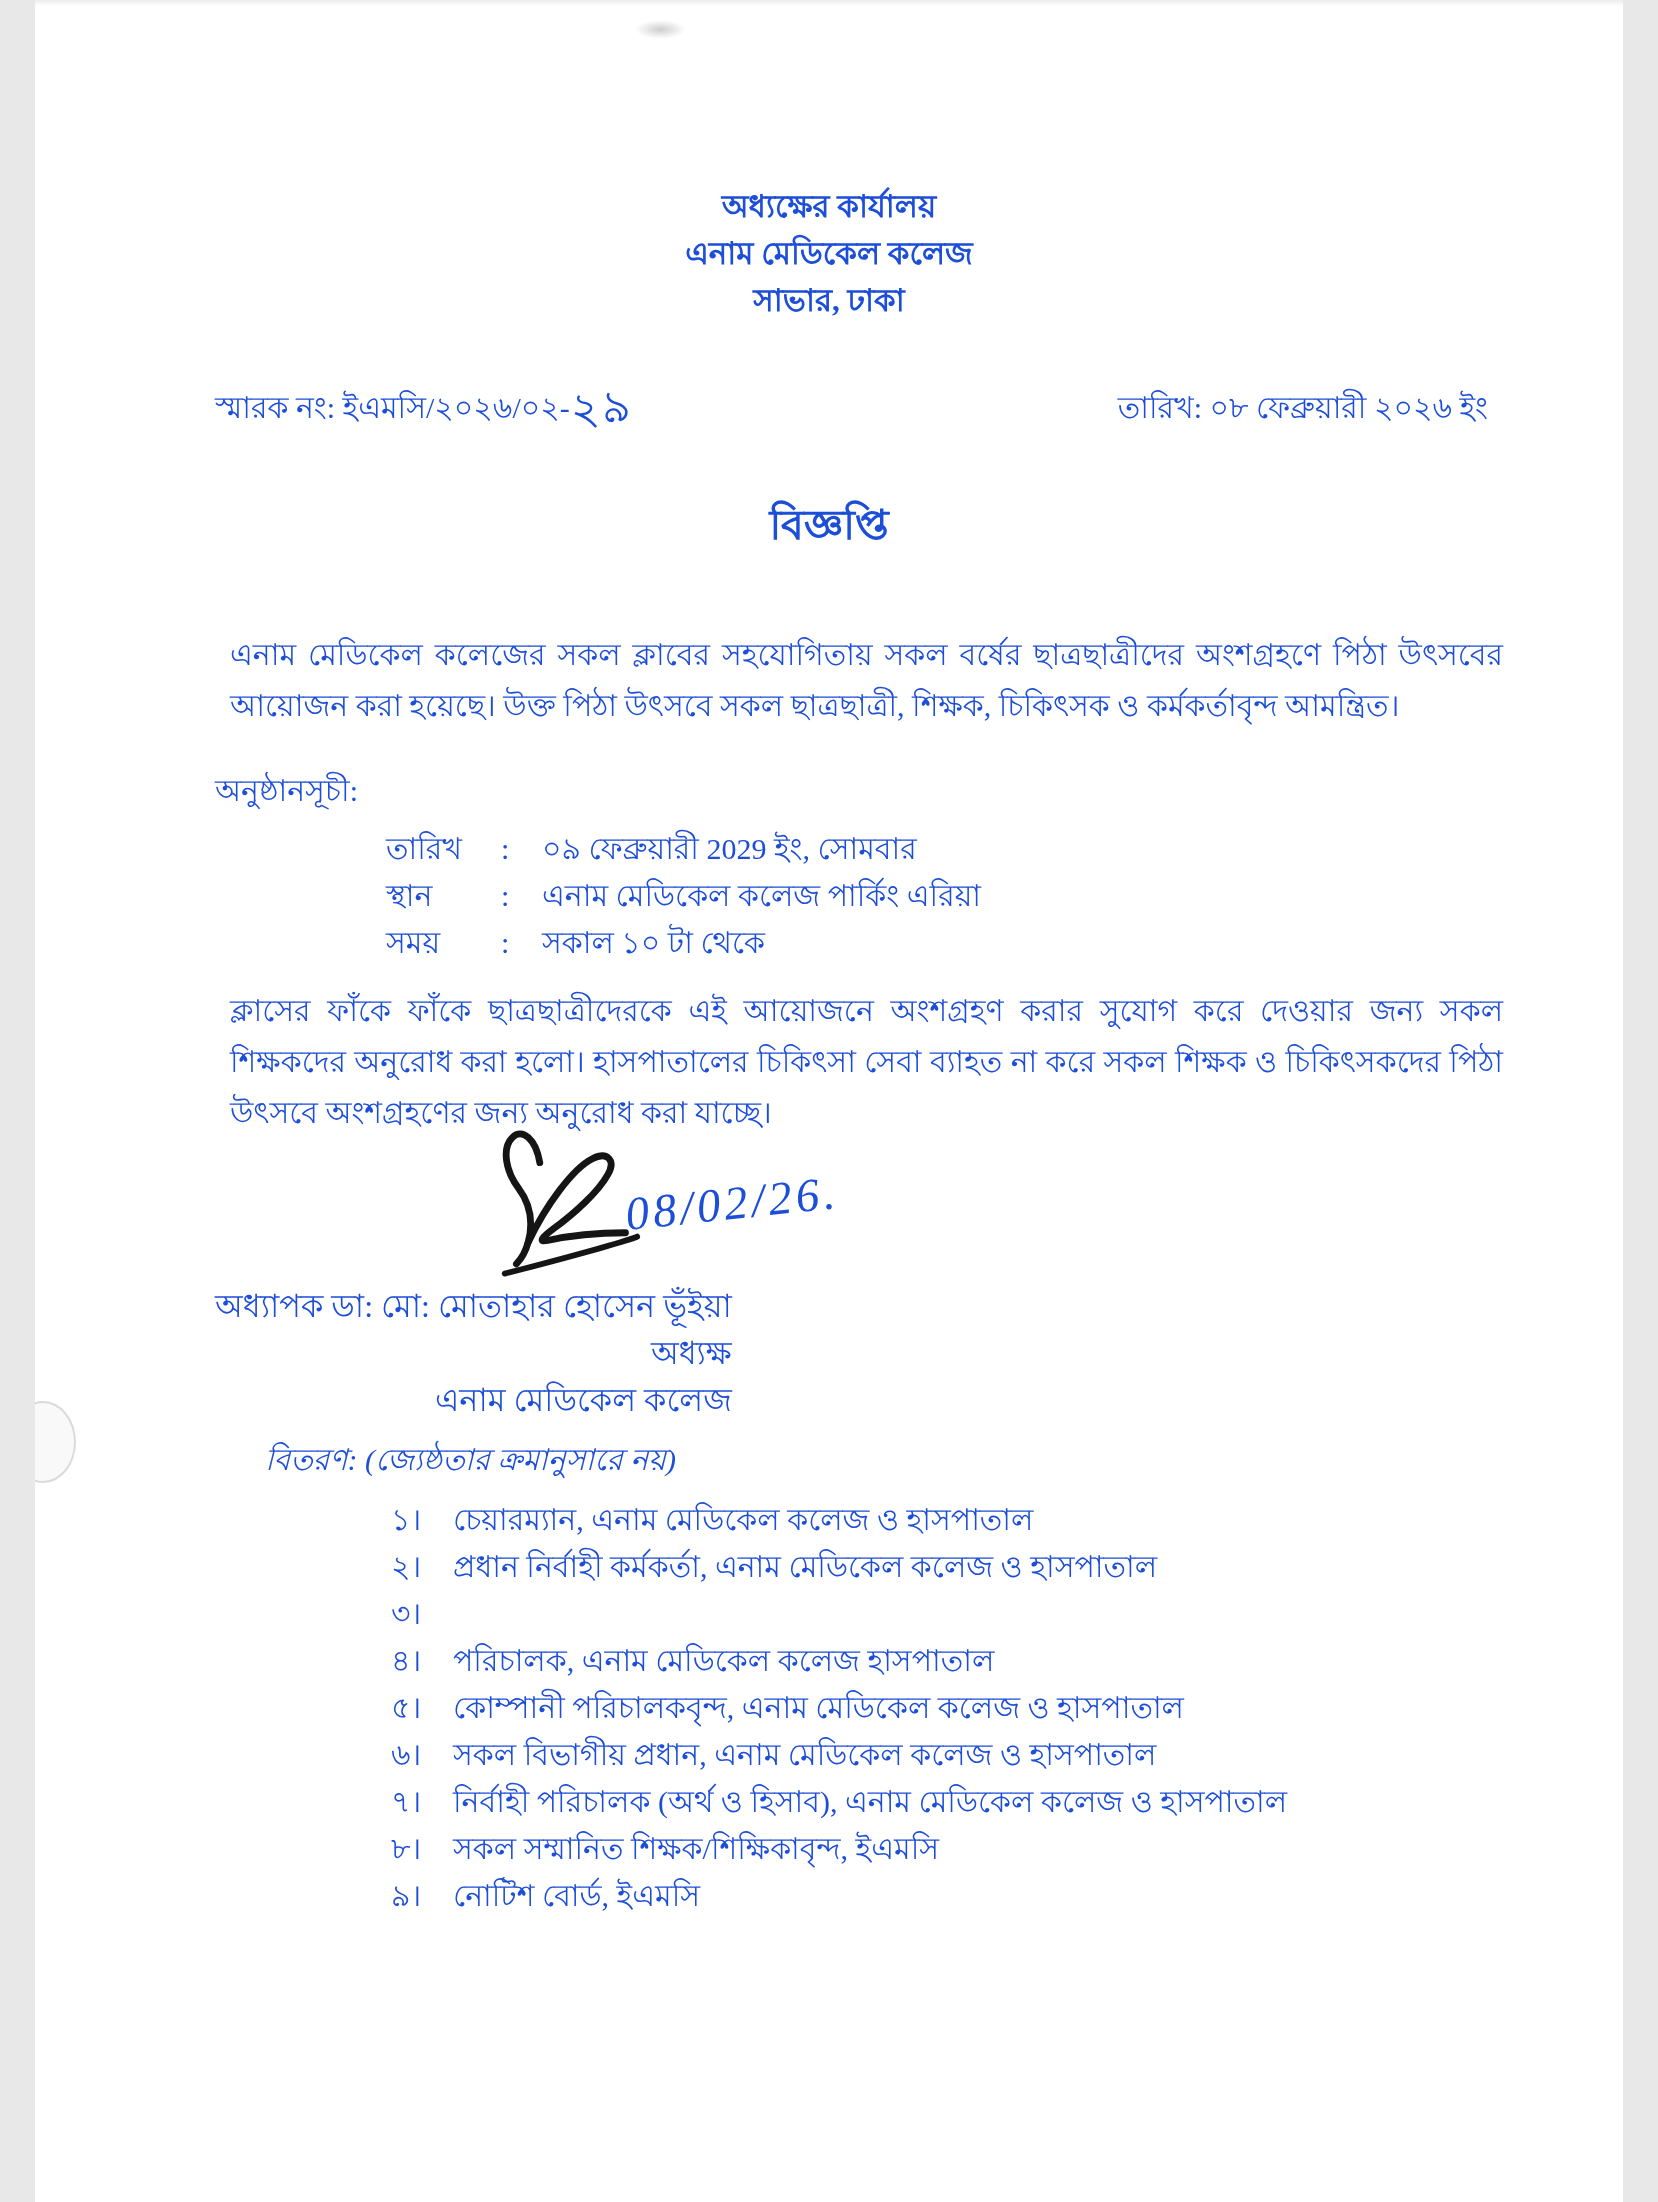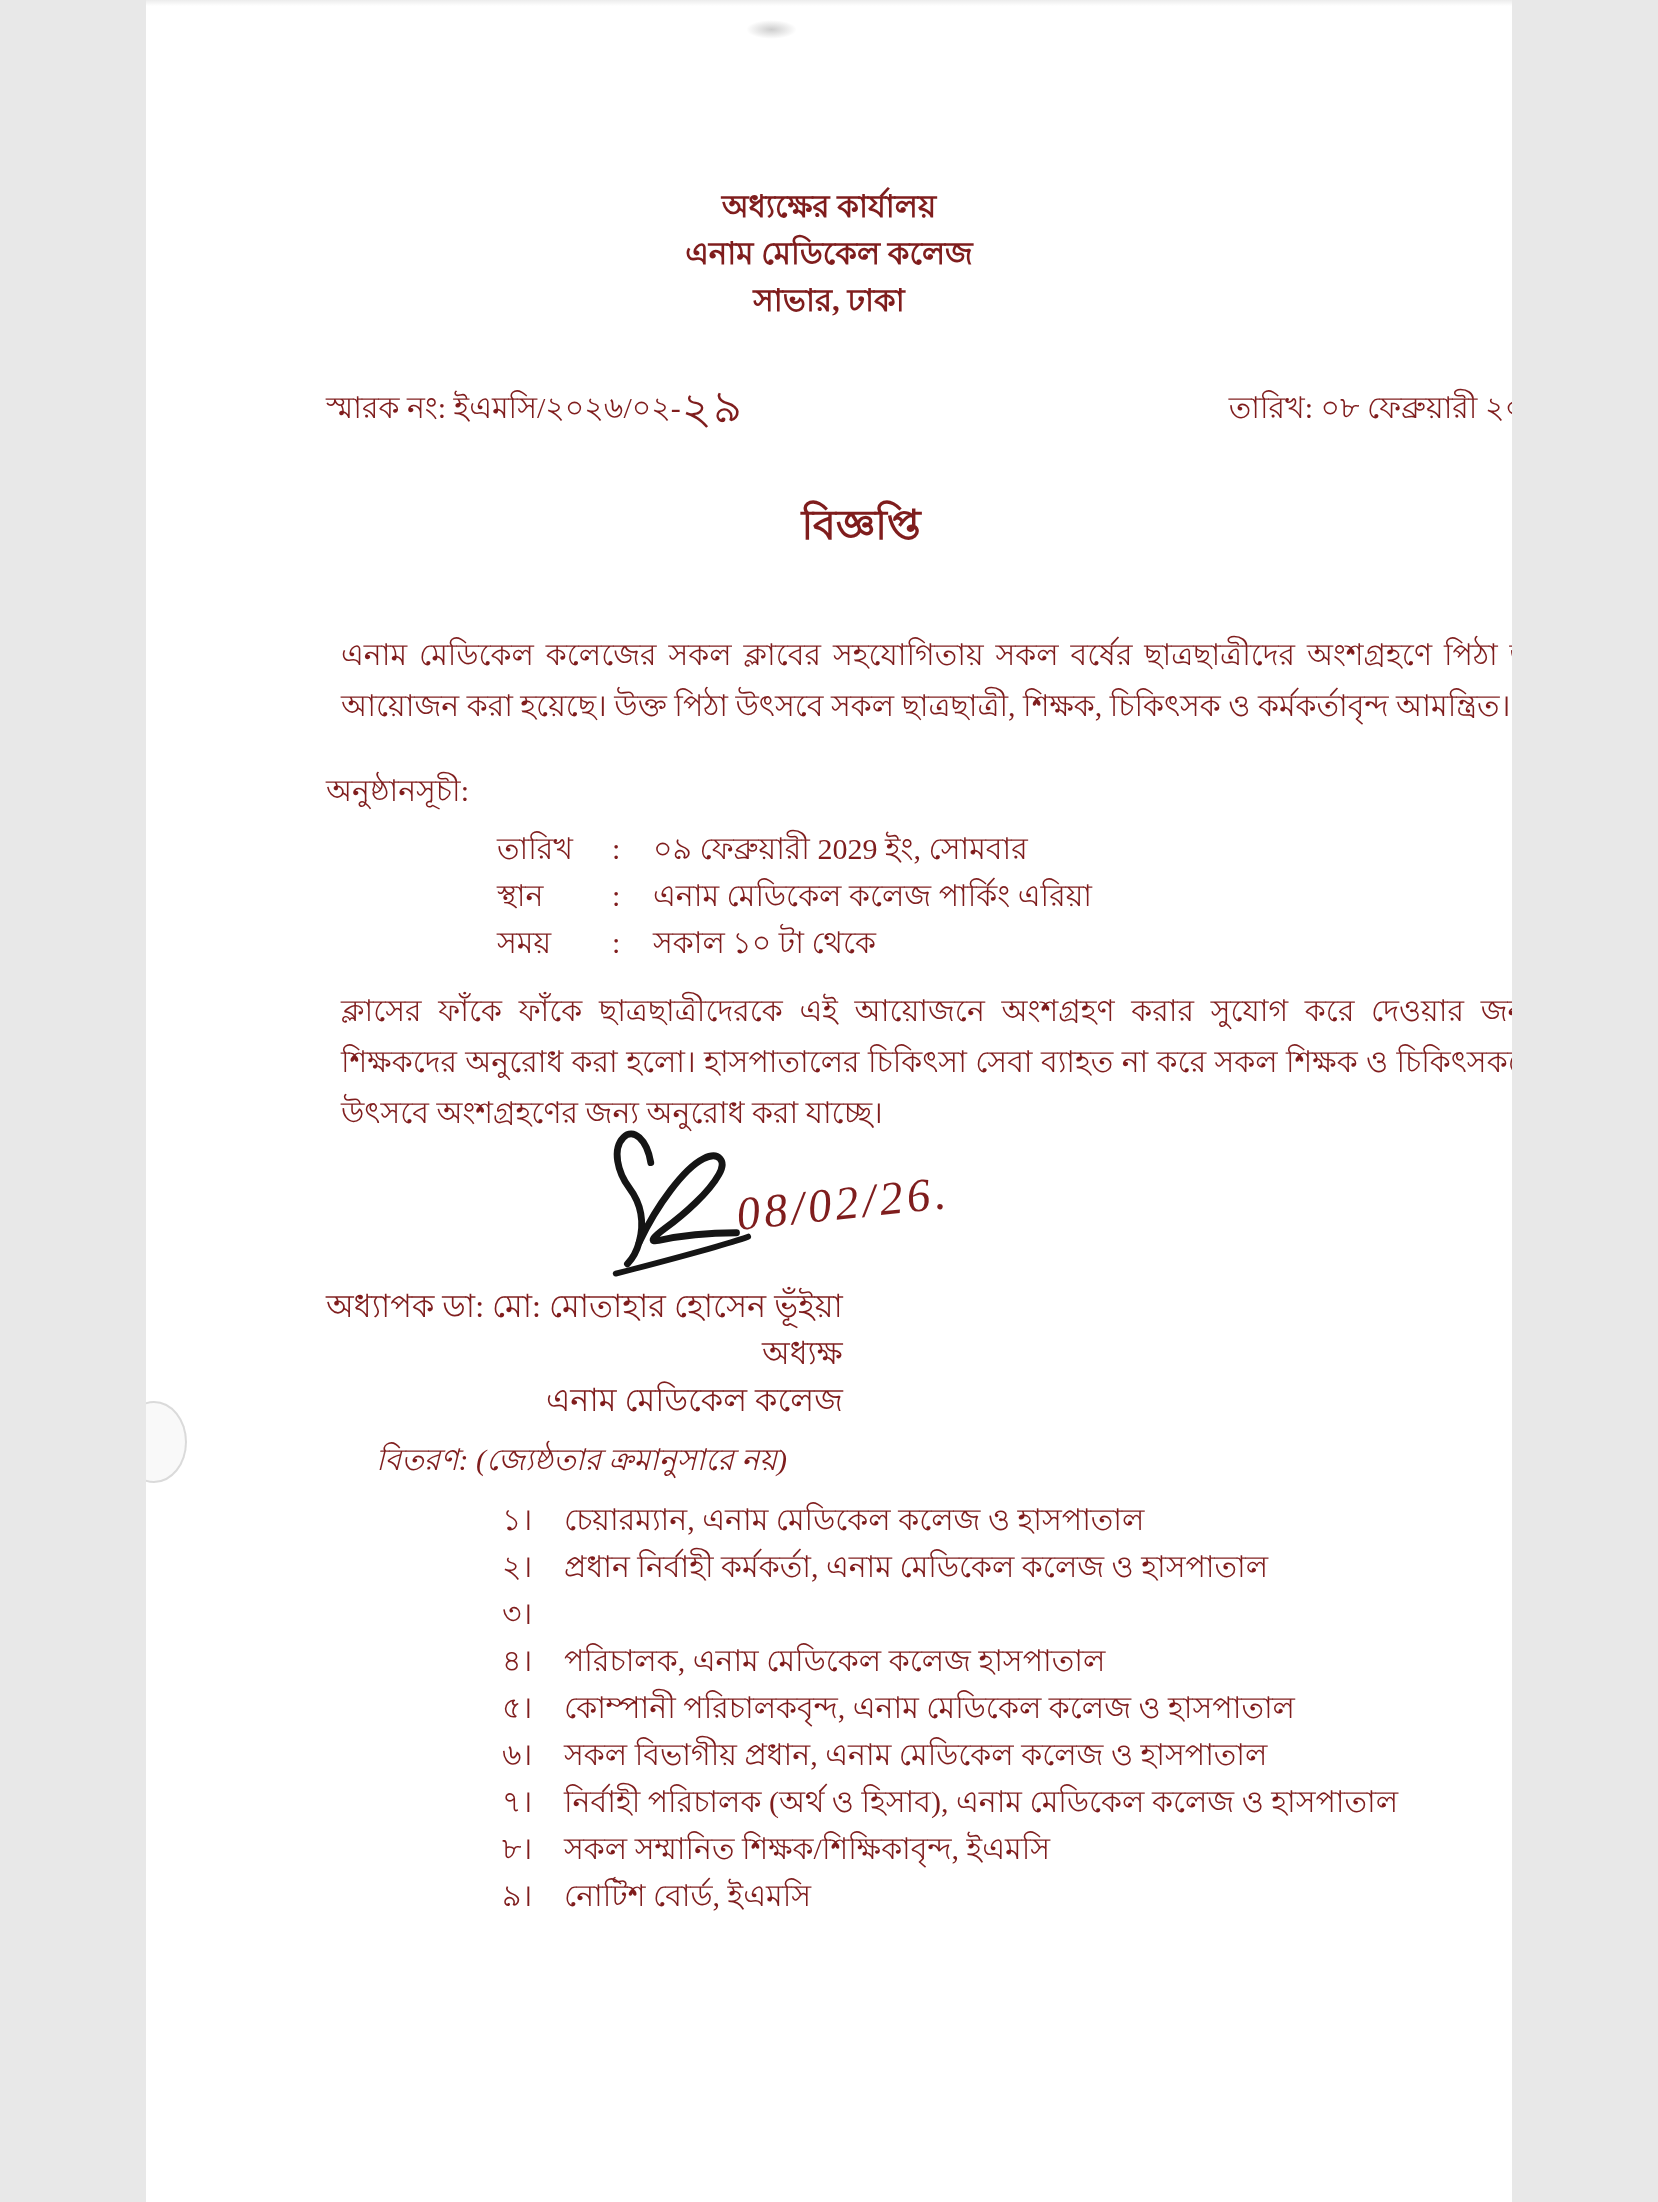--- a/index.html
+++ b/index.html
@@ -1,22 +1,22 @@
 <!DOCTYPE html>
 <html><head>
 <meta charset="utf-8">
 <style>
   html,body { margin:0; padding:0; background:#e8e8e8; }
   .page {
     position:relative;
-    width:1366px; height:2202px;
+    width:1588px; height:2202px;
     margin:0 auto;
     background:#ffffff;
     font-family:"Liberation Serif","DejaVu Serif",serif;
-    color:#7f1d1d;
+    color:#1d4ed8;
     overflow:hidden;
   }
 
   
   .smudge {
     position:absolute; top:19.5px; left:600px; width:51px; height:19.5px;
     background:radial-gradient(ellipse at center, rgba(125,125,125,.38), rgba(125,125,125,0) 70%);
     border-radius:50%;
   }
   .punch-hole {
@@ -41,21 +41,21 @@
     font-size:30px; line-height:43px;
   }
   .memo-hand {
     display:inline-block; font-size:45px; line-height:29px;
     transform:rotate(-4deg) translateY(4.9px);
     letter-spacing:2px;
   }
 
   .title {
     position:absolute; top:493px; left:0; width:100%;
-    text-align:center; font-size:41px; font-weight:bold; margin:0;padding-left:32px;
+    text-align:center; font-size:41px; font-weight:bold; margin:0;
   }
 
   .para {
     position:absolute; left:180px; width:1273px; margin:15px;
     font-size:30px; line-height:51px; text-align:justify;
   }
   .para-intro { top:614px; }
   .para-request { top:970px; }
 
   .sched-head {

